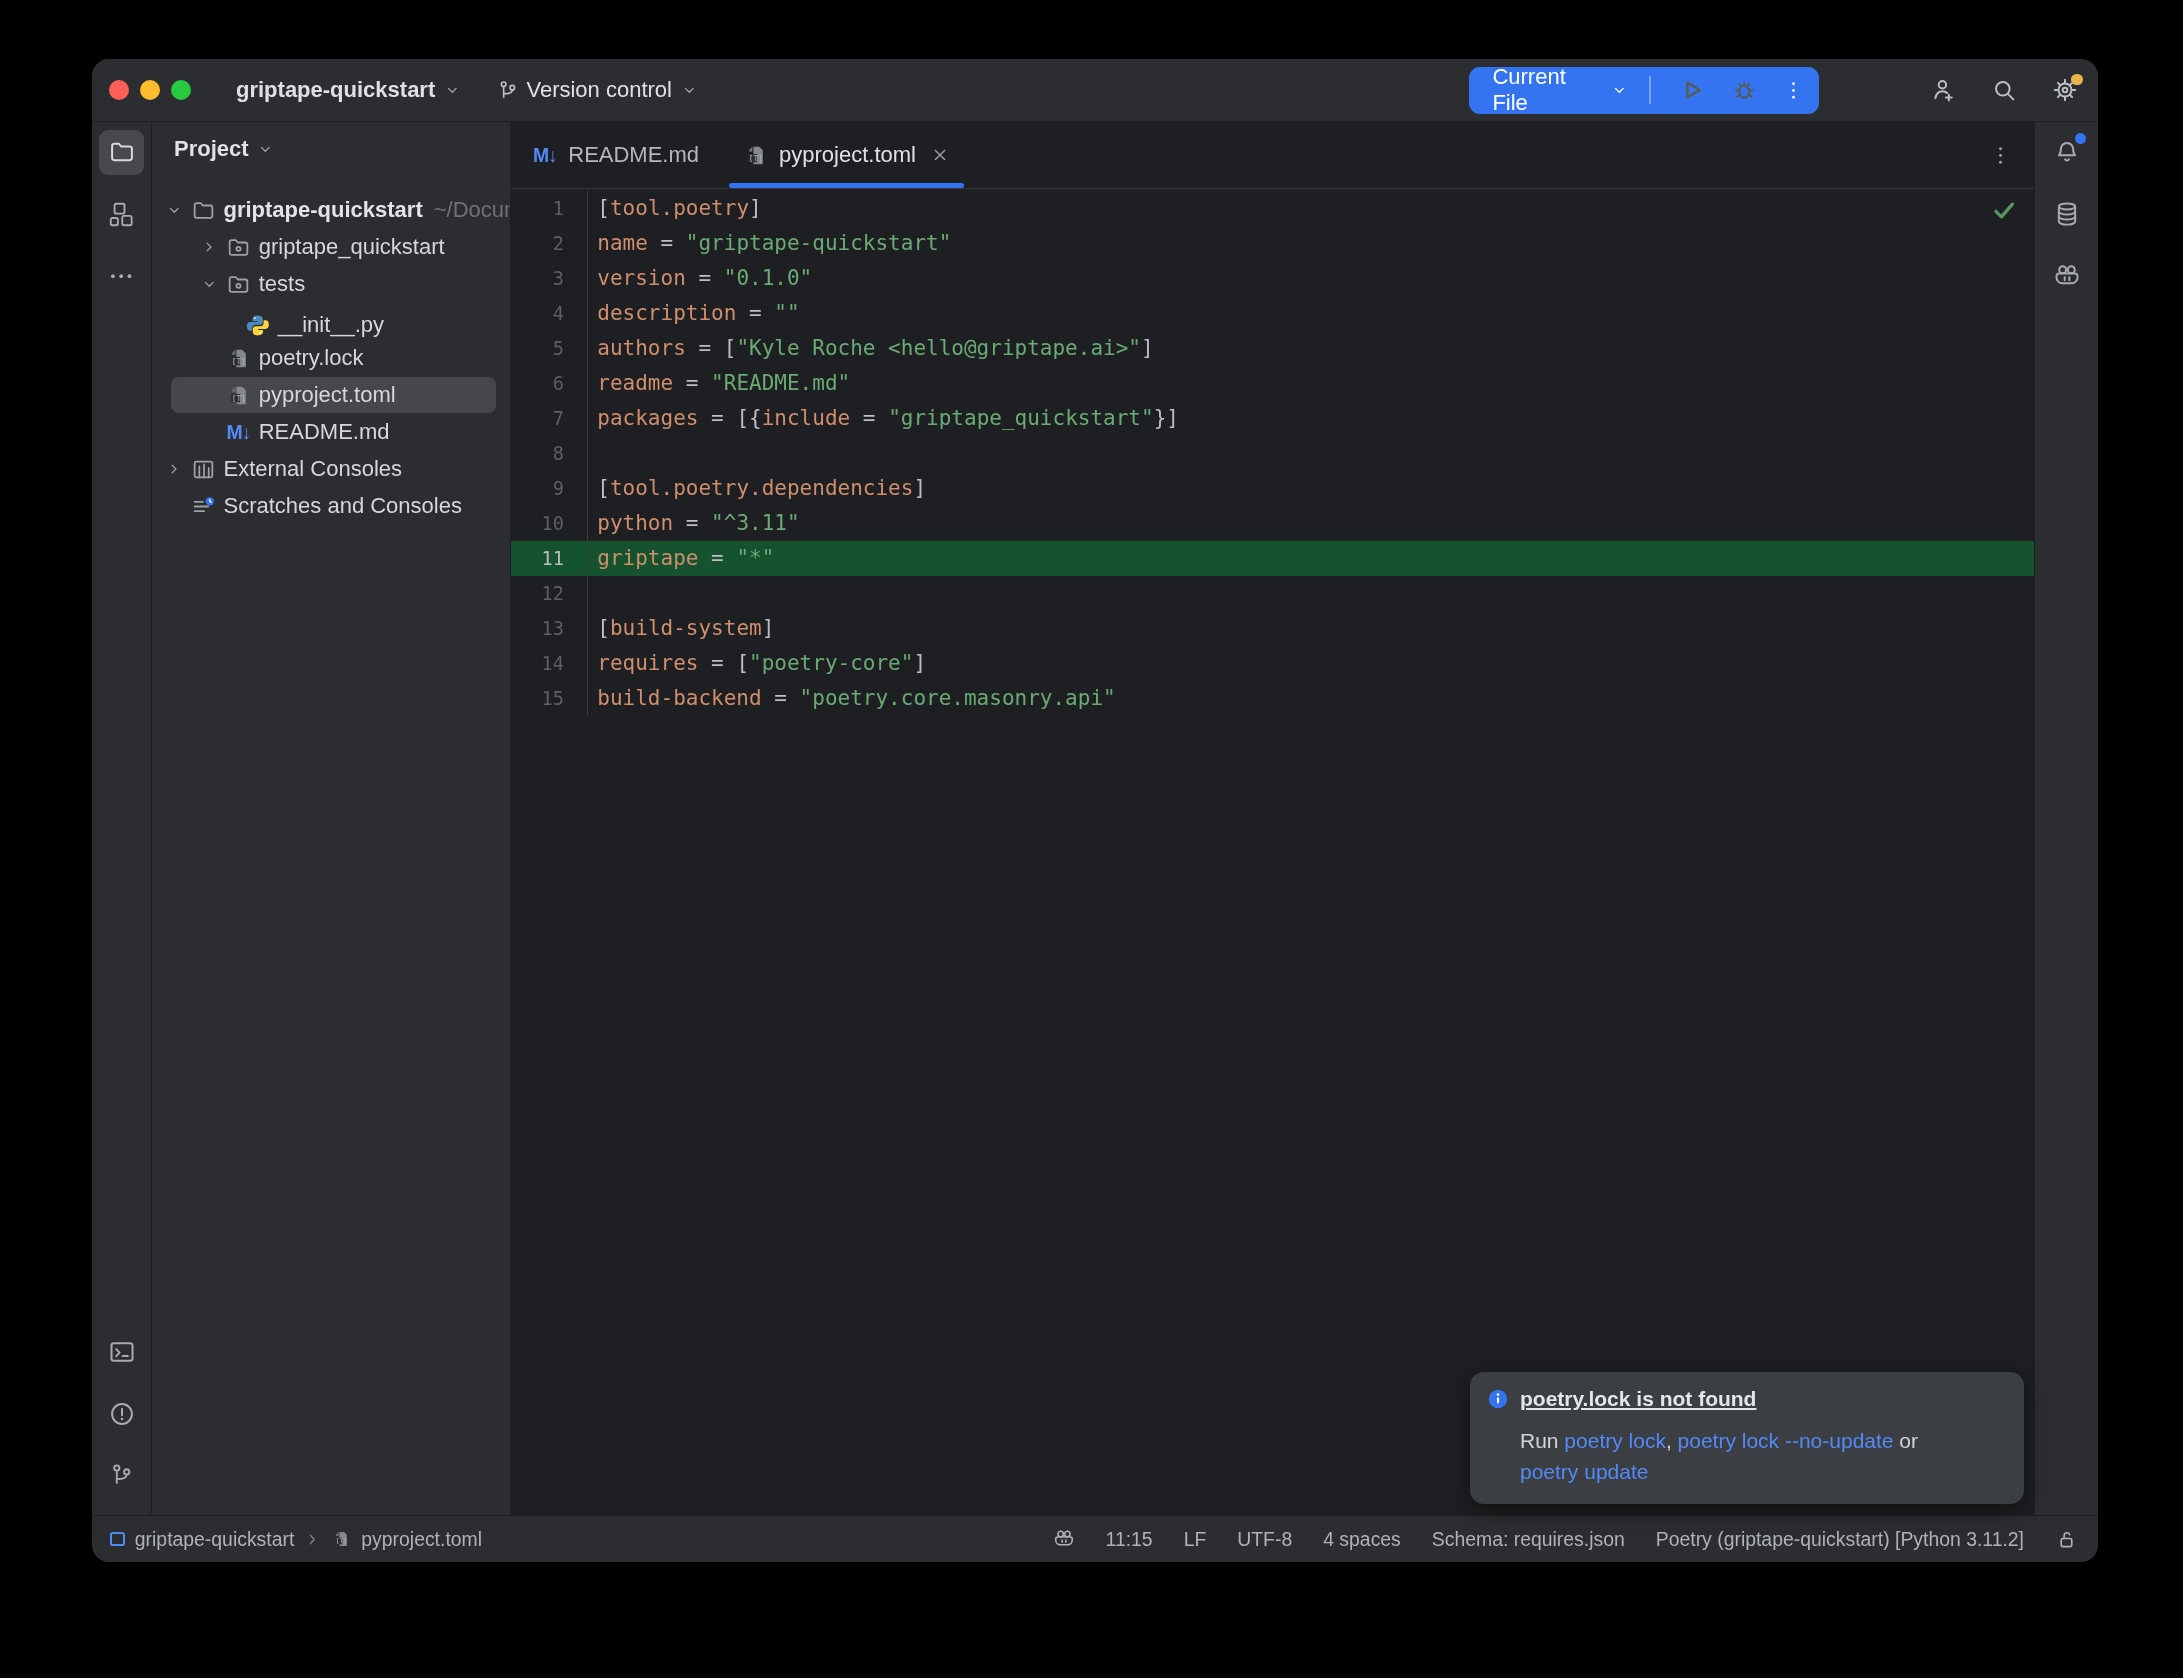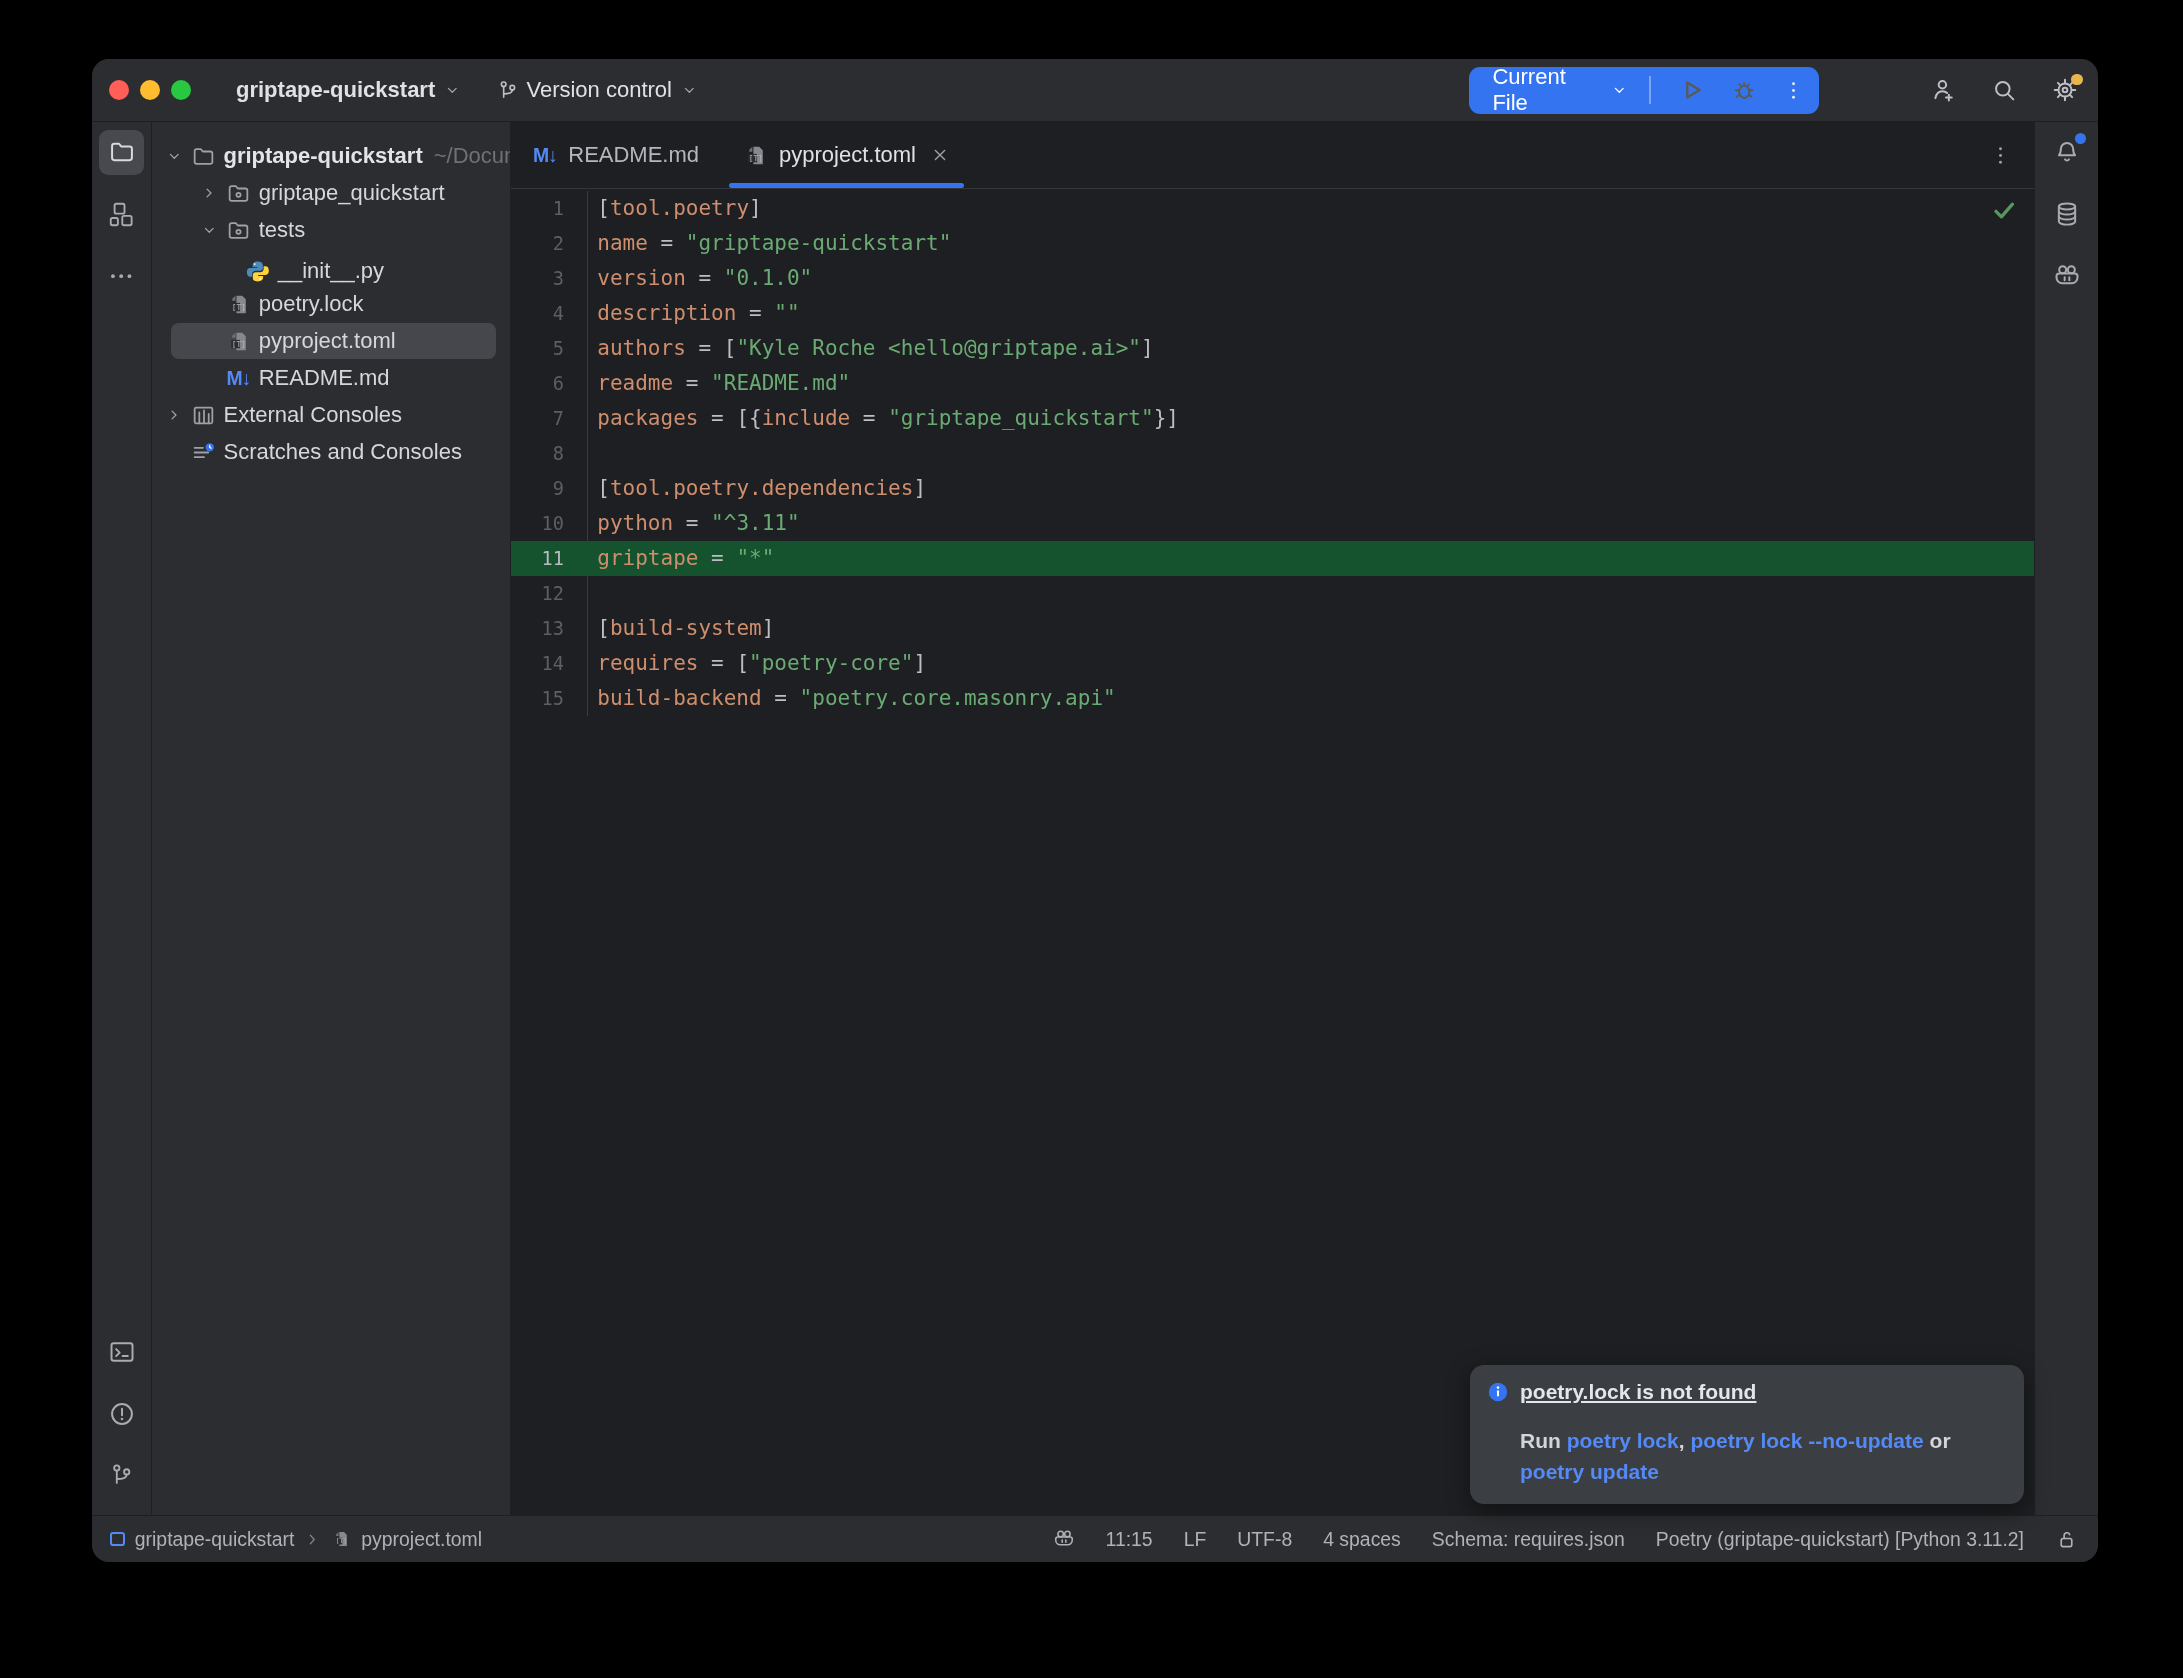--- a/index.html
+++ b/index.html
@@ -80,21 +80,21 @@
   .cline.current .ln { color:#B9BCC3; }
   .tk-k{color:#CF8E6D} .tk-p{color:#BCBEC4} .tk-s{color:#6AAB73}
   .insp-check { position:absolute; top:7.8px; right:17px; color:#57965C; }
 
   
   .notif { position:absolute; right:74px; bottom:58px; width:554px; min-height:105px;
            background:#3B3E43; border-radius:14px; padding:15.5px 18.6px 17px 17px;
            box-shadow:0 6.2px 23px rgba(0,0,0,.45); z-index:5; }
   .notif .trow { display:flex; align-items:center; gap:11px; }
   .notif .ntitle { color:#E4E6EA; font-size:21px; font-weight:700;text-decoration:underline; }
-  .notif .nbody { margin-left:33px; margin-top:21px; width:447px; font-size:21px; line-height:31px; color:#D3D5DA;font-weight:bold; }
+  .notif .nbody { margin-left:33px; margin-top:14px; width:447px; font-size:21px; line-height:31px; color:#D3D5DA; }
   .notif .nbody a { color:#548AF7; text-decoration:none; }
 
   
   .statusbar { height:47px; flex:0 0 47px; background:#2B2D30; border-top:1.6px solid #1E1F22;
                display:flex; align-items:center; padding:0 20px 0 18px; font-size:19.4px; color:#AFB2B8; }
   .crumbs { display:flex; align-items:center; gap:10px; }
   .crumb-sq { width:14.8px; height:14.8px; border:2.3px solid #548AF7; border-radius:3.1px; }
   .crumb-sep { color:#83868C; display:flex; }
   .sb-right { margin-left:auto; display:flex; align-items:center; gap:31px; }
   .sb-item { white-space:nowrap; }
@@ -243,20 +243,28 @@
               <circle cx="8" cy="5.5" r="2.4"></circle>
               <circle cx="17" cy="9" r="2.4"></circle>
               <path d="M8 8v11"></path>
               <path d="M17 11.5c0 3.2-3.5 4-9 4"></path>
             </svg>
           </span>
       </div>
     </div>
 
     <div class="project-panel">
+      <div class="panel-header">
+        <span class="title">Project</span>
+        <span class="chev i">
+            <svg width="18.6" height="18.6" viewBox="0 0 24 24" fill="none" stroke="currentColor" stroke-width="1.7" stroke-linecap="round" stroke-linejoin="round">
+              <path d="M7 9.5l5 5 5-5"></path>
+            </svg>
+          </span>
+      </div>
       <div class="tree" id="tree">
           <div class="tree-row">
             <div class="inner" style="padding-left: 7.8px;">
               <span class="slot">
                 <svg width="18.6" height="18.6" viewBox="0 0 24 24" fill="none" stroke="currentColor" stroke-width="1.7" stroke-linecap="round" stroke-linejoin="round">
                   <path d="M7 9.5l5 5 5-5"></path>
                 </svg>
               </span>
               <span class="i ticon">
                 <svg width="25" height="25" viewBox="0 0 24 24" fill="none" stroke="#9EA1A8" stroke-width="1.7" stroke-linecap="round" stroke-linejoin="round">

